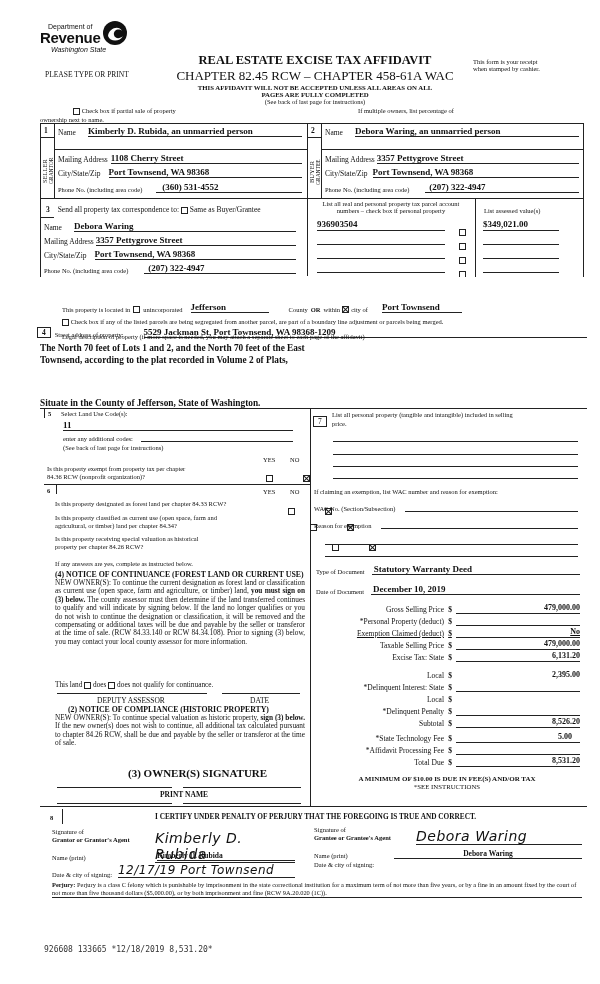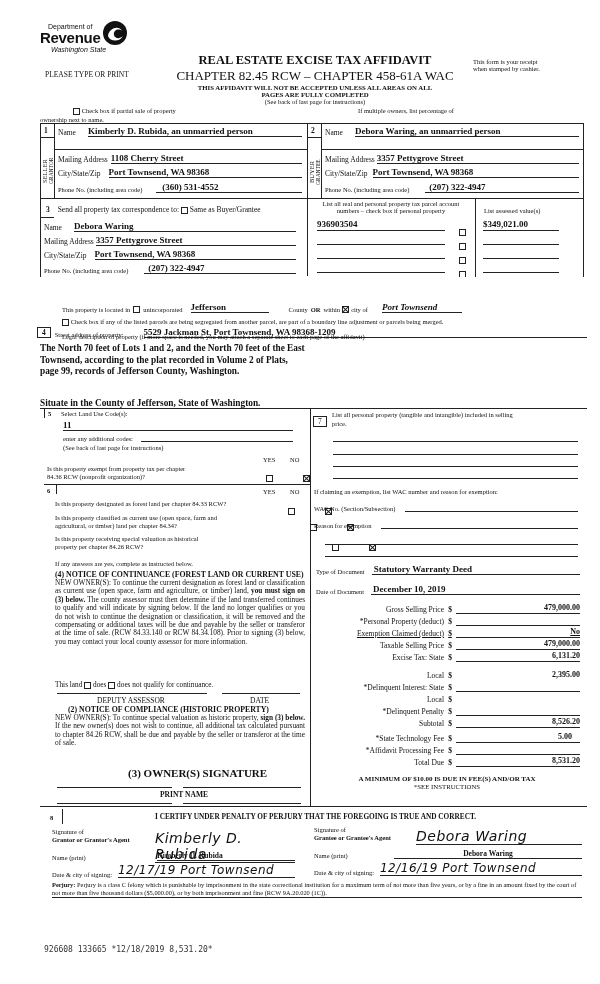--- a/index.html
+++ b/index.html
@@ -191,31 +191,30 @@
 <div class="abs row xs" style="left:62px;top:302px;width:480px;">
   <span style="margin-right:3px;">This property is located in</span>
   <span class="cb" style="margin-right:3px;"></span>
   <span style="margin-right:8px;">unincorporated</span>
   <span class="val line" style="width:78px;">Jefferson</span>
   <span style="margin-left:20px;margin-right:3px;">County</span>
   <span class="b" style="margin-right:3px;">OR</span>
   <span style="margin-right:2px;">within</span>
   <span class="cb x" style="margin-right:2px;"></span>
   <span style="margin-right:14px;">city of</span>
-  <span class="val line" style="width:80px;font-style:italic;">Port Townsend</span>
+  <span class="val line" style="width:80px;">Port Townsend</span>
 </div>
 <div class="abs xs" style="left:62px;top:318px;">
   <span class="cb"></span>
   <span>Check box if any of the listed parcels are being segregated from another parcel, are part of a boundary line adjustment or parcels being merged.</span>
 </div>
 <div class="abs xs" style="left:62px;top:333px;">Legal description of property (if more space is needed, you may attach a separate sheet to each page of the affidavit)</div>
 <div class="abs b" style="left:40px;top:343px;font-size:9.3px;line-height:11.5px;">
   <div>The North 70 feet of Lots 1 and 2, and the North 70 feet of the East</div>
   <div>Townsend, according to the plat recorded in Volume 2 of Plats,</div>
-  <div>page 99, records of Jefferson County, Washington.</div>
 </div>
 <div class="abs b" style="left:40px;top:398px;font-size:9.3px;">Situate in the County of Jefferson, State of Washington.</div>
 <div class="abs" style="left:40px;top:408px;width:547px;height:1px;background:#222;"></div>
 
 
 <div class="abs" style="left:310px;top:408px;width:1px;height:398px;background:#222;"></div>
 
 
 <div class="abs" style="left:44px;top:408px;width:1px;height:10px;background:#222;"></div>
 <div class="abs xs" style="left:48px;top:410px;">
@@ -426,21 +425,20 @@
   <div>Signature of</div>
   <div class="b">Grantee or Grantee's Agent</div>
 </div>
 <div class="abs sig line" style="left:416px;top:828px;width:166px;">Debora Waring</div>
 <div class="abs row" style="left:314px;top:849px;width:268px;">
   <span class="xs" style="width:80px;">Name (print)</span>
   <span class="line center" style="flex:1;font-size:7.5px;font-weight:bold;">Debora Waring</span>
 </div>
 <div class="abs row" style="left:314px;top:861px;width:268px;">
   <span class="xs" style="margin-right:6px;">Date &amp; city of signing:</span>
-  <span class="sig line" style="flex:1;font-size:12px;white-space:nowrap;">12/16/19 Port Townsend</span>
 </div>
 
 <div class="abs" style="left:52px;top:881px;width:530px;font-size:6.4px;line-height:8.2px;border-bottom:1px solid #222;">
   <span class="b">Perjury:</span>
   <span>Perjury is a class C felony which is punishable by imprisonment in the state correctional institution for a maximum term of not more than five years, or by a fine in an amount fixed by the court of not more than five thousand dollars ($5,000.00), or by both imprisonment and fine (RCW 9A.20.020 (1C)).</span>
 </div>
 
 
 <div class="abs mono" style="left:44px;top:945px;font-size:8px;color:#333;">926608 133665 *12/18/2019 8,531.20*</div>
 

